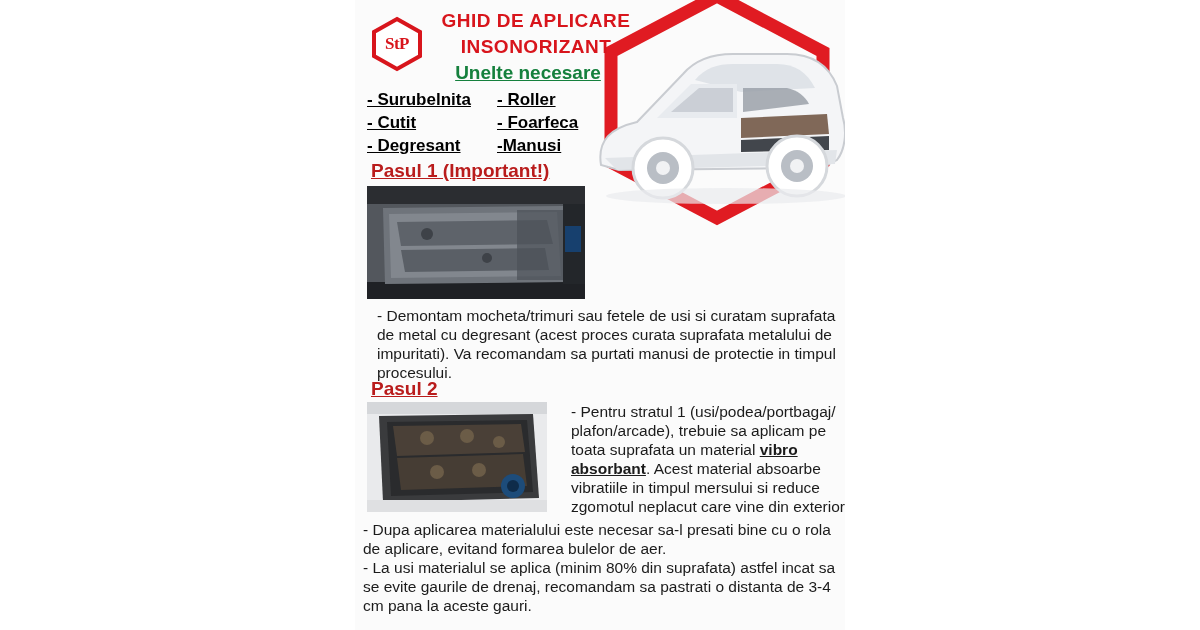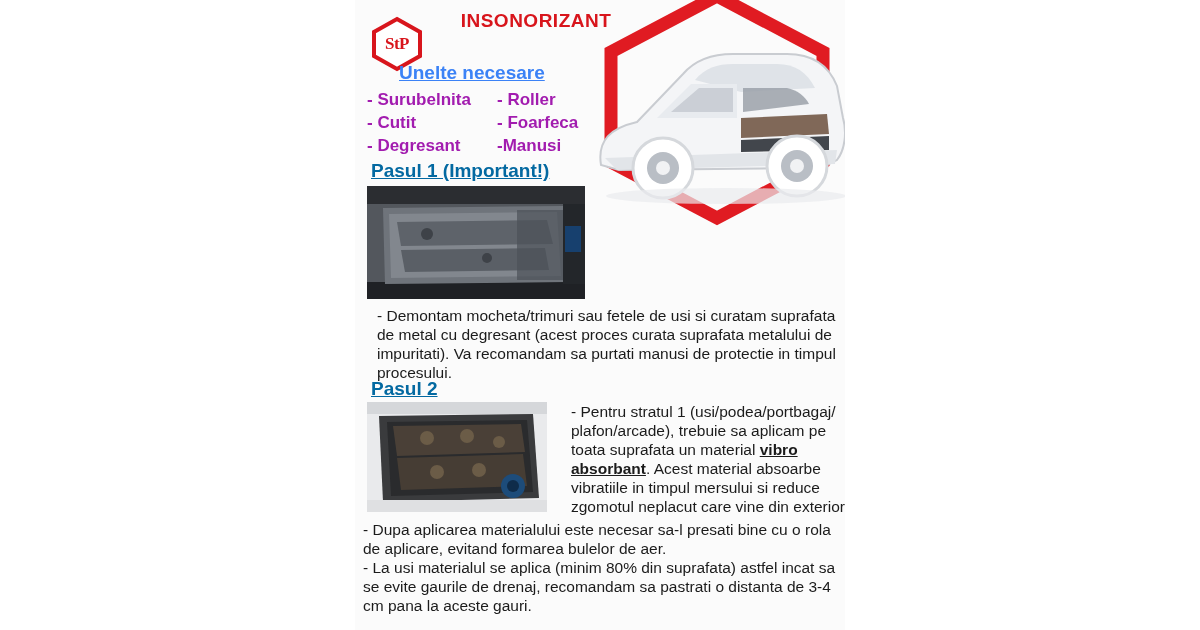--- a/index.html
+++ b/index.html
@@ -77,53 +77,54 @@
     font-weight: bold;
     font-size: 19px;
     letter-spacing: 0.5px;
     line-height: 26px;
     white-space: nowrap;
   }
 
   
   .tools-title {
     position: absolute;
-    left: 44px;
+    left: 58px;
     top: 62px;
     width: 230px;
-    text-align: left;
-    color: #3b82f6;
+    text-align: center;
+    color: #15803d;
     font-weight: bold;
     font-size: 19px;
     text-decoration: underline;
   }
   .tools-cols {
     position: absolute;
     left: 12px;
     top: 88px;
     width: 260px;
     display: flex;
   }
   .tools-col {
     display: flex;
     flex-direction: column;
   }
   .tools-col.c1 { width: 130px; }
   .tools-col.c2 { width: 120px; justify-content: flex-end; }
   .tool-item {
     font-size: 17px;
-    color: #a21caf;
+    color: #000000;
     line-height: 23px;
     font-weight: 600;
+    text-decoration: underline;
   }
 
   
   .step-head {
     position: absolute;
-    color: #0369a1;
+    color: #b91c1c;
     font-weight: bold;
     font-size: 19px;
     text-decoration: underline;
   }
   #step1-head { left: 16px; top: 160px; }
   #step2-head { left: 16px; top: 378px; }
 
   .photo {
     position: absolute;
     background: #3d4046;
@@ -212,20 +213,21 @@
     </svg>
 
     <div class="logo">
       <svg class="hex" viewBox="0 0 56 56">
         <polygon points="28,3 51,16 51,40 28,53 5,40 5,16" fill="#ffffff" stroke="#d8151c" stroke-width="4"></polygon>
       </svg>
       <div class="txt">StP</div>
     </div>
 
     <div class="title-block">
+      <div class="title-1">GHID DE APLICARE</div>
       <div class="title-2">INSONORIZANT</div>
     </div>
 
     <div class="tools-title">Unelte necesare</div>
     <div class="tools-cols">
       <div class="tools-col c1">
         <div class="tool-item">- Surubelnita</div>
         <div class="tool-item">- Cutit</div>
         <div class="tool-item">- Degresant</div>
       </div>

